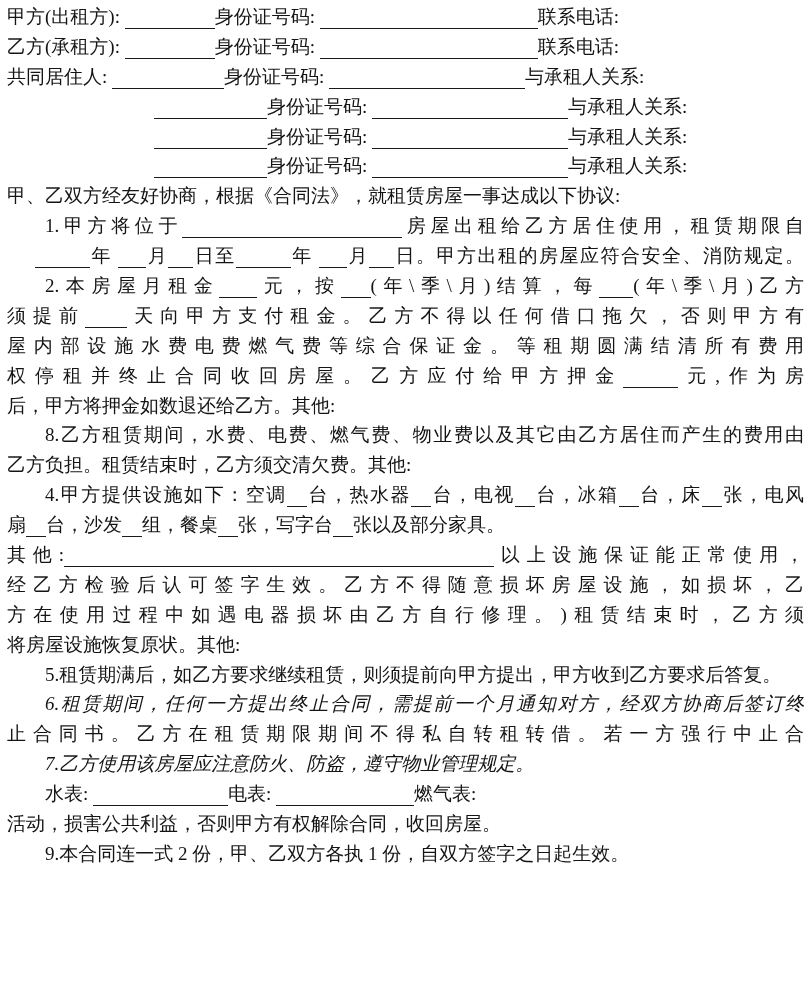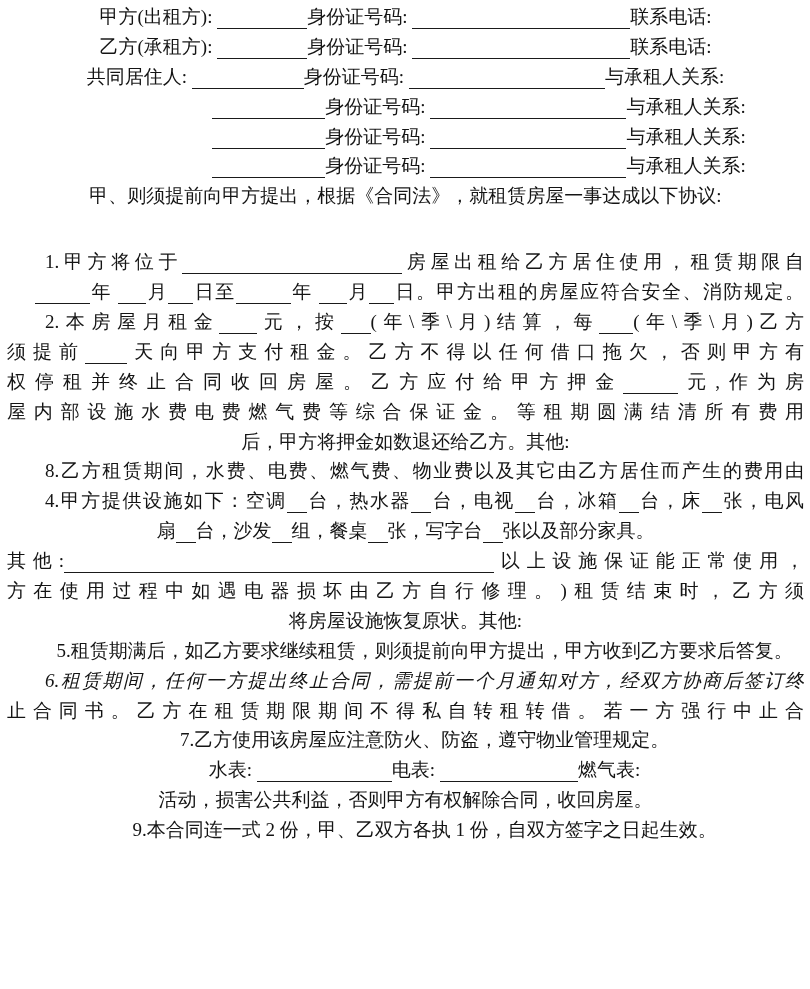--- a/index.html
+++ b/index.html
@@ -13,21 +13,20 @@
     font-size:19px;
     box-sizing:border-box;
     padding:2px 6px 0 7px;
     overflow:hidden;
   }
   .line {
     height:29.9px;
     line-height:29.9px;
     white-space:nowrap;
     overflow:hidden;
-    text-align:center;
   }
   .line.justify {
     text-align:justify;
     text-align-last:justify;
     -moz-text-align-last:justify;
     white-space:normal;
   }
   .txt { white-space:pre-wrap; }
   .blank {
     display:inline-block;
@@ -39,34 +38,36 @@
 </head>
 <body>
 
 <div class="page">
     <div class="line"><span class="txt">甲方(出租方): </span><span class="blank" style="width: 90px;"></span><span class="txt">身份证号码: </span><span class="blank" style="width: 218px;"></span><span class="txt">联系电话:</span></div>
     <div class="line"><span class="txt">乙方(承租方): </span><span class="blank" style="width: 90px;"></span><span class="txt">身份证号码: </span><span class="blank" style="width: 218px;"></span><span class="txt">联系电话:</span></div>
     <div class="line"><span class="txt">共同居住人: </span><span class="blank" style="width: 112px;"></span><span class="txt">身份证号码: </span><span class="blank" style="width: 196px;"></span><span class="txt">与承租人关系:</span></div>
     <div class="line" style="padding-left: 147px;"><span class="blank" style="width: 113px;"></span><span class="txt">身份证号码: </span><span class="blank" style="width: 196px;"></span><span class="txt">与承租人关系:</span></div>
     <div class="line" style="padding-left: 147px;"><span class="blank" style="width: 113px;"></span><span class="txt">身份证号码: </span><span class="blank" style="width: 196px;"></span><span class="txt">与承租人关系:</span></div>
     <div class="line" style="padding-left: 147px;"><span class="blank" style="width: 113px;"></span><span class="txt">身份证号码: </span><span class="blank" style="width: 196px;"></span><span class="txt">与承租人关系:</span></div>
-    <div class="line"><span class="txt">甲、则须提前向甲方提出，根据《合同法》，就租赁房屋一事达成以下协议:</span></div>
-    <div class="line justify" style="padding-left: 38px; margin-top: 36px;"><span class="txt">1.甲方将位于</span><span class="blank" style="width: 220px;"></span><span class="txt">房屋出租给乙方居住使用，租赁期限自</span></div>
+    <div class="line"><span class="txt">甲、乙双方经友好协商，根据《合同法》，就租赁房屋一事达成以下协议:</span></div>
+    <div class="line justify" style="padding-left: 38px;"><span class="txt">1.甲方将位于</span><span class="blank" style="width: 220px;"></span><span class="txt">房屋出租给乙方居住使用，租赁期限自</span></div>
     <div class="line justify" style="padding-left: 28px;"><span class="blank" style="width: 55px;"></span><span class="txt">年 </span><span class="blank" style="width: 28px;"></span><span class="txt">月</span><span class="blank" style="width: 25px;"></span><span class="txt">日至</span><span class="blank" style="width: 55px;"></span><span class="txt">年 </span><span class="blank" style="width: 28px;"></span><span class="txt">月</span><span class="blank" style="width: 25px;"></span><span class="txt">日。甲方出租的房屋应符合安全、消防规定。</span></div>
     <div class="line justify" style="padding-left: 38px;"><span class="txt">2.本房屋月租金</span><span class="blank" style="width: 38px;"></span><span class="txt">元，按</span><span class="blank" style="width: 30px;"></span><span class="txt">(年\季\月)结算，每</span><span class="blank" style="width: 34px;"></span><span class="txt">(年\季\月)乙方</span></div>
     <div class="line justify"><span class="txt">须提前</span><span class="blank" style="width: 42px;"></span><span class="txt">天向甲方支付租金。乙方不得以任何借口拖欠，否则甲方有</span></div>
+    <div class="line justify"><span class="txt">屋内部设施水费电费燃气费等综合保证金。等租期圆满结清所有费用</span></div>
     <div class="line justify"><span class="txt">权停租并终止合同收回房屋。乙方应付给甲方押金</span><span class="blank" style="width: 55px;"></span><span class="txt">元,作为房</span></div>
-    <div class="line justify"><span class="txt">屋内部设施水费电费燃气费等综合保证金。等租期圆满结清所有费用</span></div>
     <div class="line"><span class="txt">后，甲方将押金如数退还给乙方。其他:</span></div>
     <div class="line justify" style="padding-left: 38px;"><span class="txt">8.乙方租赁期间，水费、电费、燃气费、物业费以及其它由乙方居住而产生的费用由</span></div>
+    <div class="line"><span class="txt">乙方负担。租赁结束时，乙方须交清欠费。其他:</span></div>
     <div class="line justify" style="padding-left: 38px;"><span class="txt">4.甲方提供设施如下：空调</span><span class="blank" style="width: 20px;"></span><span class="txt">台，热水器</span><span class="blank" style="width: 20px;"></span><span class="txt">台，电视</span><span class="blank" style="width: 20px;"></span><span class="txt">台，冰箱</span><span class="blank" style="width: 20px;"></span><span class="txt">台，床</span><span class="blank" style="width: 20px;"></span><span class="txt">张，电风</span></div>
     <div class="line"><span class="txt">扇</span><span class="blank" style="width: 20px;"></span><span class="txt">台，沙发</span><span class="blank" style="width: 20px;"></span><span class="txt">组，餐桌</span><span class="blank" style="width: 20px;"></span><span class="txt">张，写字台</span><span class="blank" style="width: 20px;"></span><span class="txt">张以及部分家具。</span></div>
     <div class="line justify"><span class="txt">其他:</span><span class="blank" style="width: 430px;"></span><span class="txt">以上设施保证能正常使用，</span></div>
+    <div class="line justify"><span class="txt">经乙方检验后认可签字生效。乙方不得随意损坏房屋设施，如损坏，乙</span></div>
     <div class="line justify"><span class="txt">方在使用过程中如遇电器损坏由乙方自行修理。)租赁结束时，乙方须</span></div>
     <div class="line"><span class="txt">将房屋设施恢复原状。其他:</span></div>
     <div class="line" style="padding-left: 38px;"><span class="txt">5.租赁期满后，如乙方要求继续租赁，则须提前向甲方提出，甲方收到乙方要求后答复。</span></div>
     <div class="line justify" style="padding-left: 38px; font-style: italic;"><span class="txt">6.租赁期间，任何一方提出终止合同，需提前一个月通知对方，经双方协商后签订终</span></div>
     <div class="line justify"><span class="txt">止合同书。乙方在租赁期限期间不得私自转租转借。若一方强行中止合</span></div>
-    <div class="line" style="padding-left: 38px;"><span class="txt">7.乙方使用该房屋应注意防火、防盗，遵守物业管理规定。</span></div>
+    <div class="line" style="padding-left: 38px; font-style: italic;"><span class="txt">7.乙方使用该房屋应注意防火、防盗，遵守物业管理规定。</span></div>
     <div class="line" style="padding-left: 38px;"><span class="txt">水表: </span><span class="blank" style="width: 135px;"></span><span class="txt">电表: </span><span class="blank" style="width: 138px;"></span><span class="txt">燃气表:</span></div>
     <div class="line"><span class="txt">活动，损害公共利益，否则甲方有权解除合同，收回房屋。</span></div>
     <div class="line" style="padding-left: 38px;"><span class="txt">9.本合同连一式 2 份，甲、乙双方各执 1 份，自双方签字之日起生效。</span></div>
   </div>
 
 </body></html>

